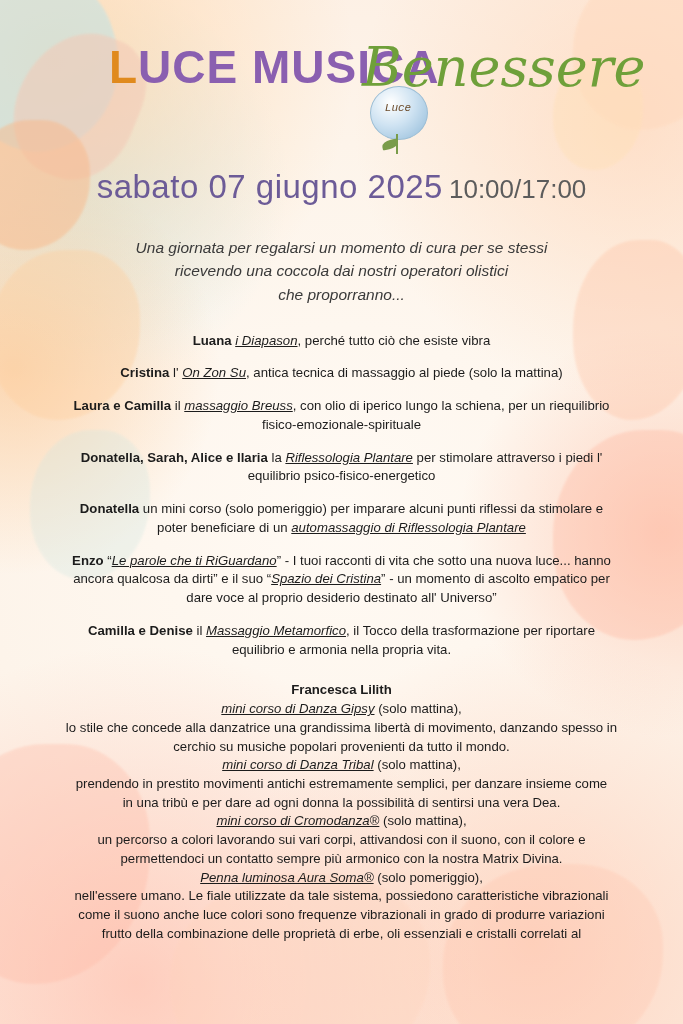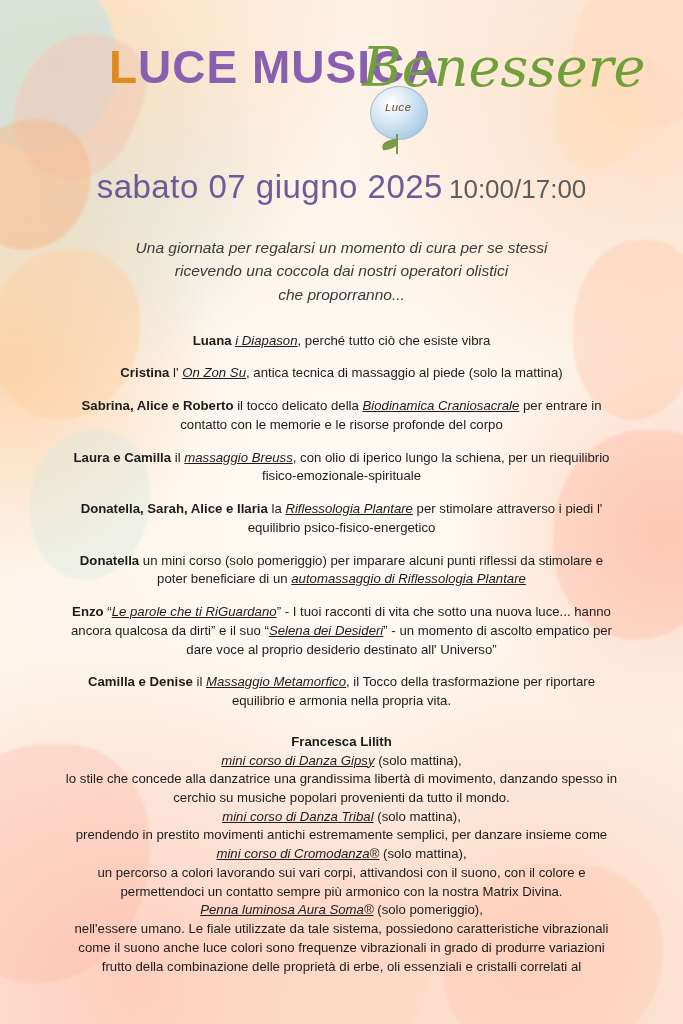--- a/index.html
+++ b/index.html
@@ -218,54 +218,51 @@
     </div>
 
     <div class="entries" id="entries">
         <div class="entry">
           <div><b>Luana </b><i class="u">i Diapason</i><span>, perché tutto ciò che esiste vibra</span></div>
         </div>
         <div class="entry">
           <div><b>Cristina </b><span>l' </span><i class="u">On Zon Su</i><span>, antica tecnica di massaggio al piede (solo la mattina)</span></div>
         </div>
         <div class="entry">
-          <div><b>Sabrina, Alice e Roberto </b><span>il tocco delicato della </span><i class="u">Biodinamica Craniosacrale</i><span> per entrare in</span></div>
-          <div><span>contatto con le memorie e le risorse profonde del corpo</span></div>
-        </div>
-        <div class="entry">
           <div><b>Laura e Camilla </b><span>il </span><i class="u">massaggio Breuss</i><span>, con olio di iperico lungo la schiena, per un riequilibrio</span></div>
           <div><span>fisico-emozionale-spirituale</span></div>
         </div>
         <div class="entry">
           <div><b>Donatella, Sarah, Alice e Ilaria </b><span>la </span><i class="u">Riflessologia Plantare</i><span> per stimolare attraverso i piedi l'</span></div>
           <div><span>equilibrio psico-fisico-energetico</span></div>
         </div>
         <div class="entry">
           <div><b>Donatella </b><span>un mini corso (solo pomeriggio) per imparare alcuni punti riflessi da stimolare e</span></div>
           <div><span>poter beneficiare di un </span><i class="u">automassaggio di Riflessologia Plantare</i></div>
         </div>
         <div class="entry">
           <div><b>Enzo </b><span> “</span><i class="u">Le parole che ti RiGuardano</i><span>” - I tuoi racconti di vita che sotto una nuova luce... hanno</span></div>
-          <div><span>ancora qualcosa da dirti” e il suo “</span><i class="u">Selena dei Desideri</i><span>” - un momento di ascolto empatico per</span></div>
+          <div><span>ancora qualcosa da dirti” e il suo “</span><i class="u">Spazio dei Cristina</i><span>” - un momento di ascolto empatico per</span></div>
           <div><span>dare voce al proprio desiderio destinato all' Universo”</span></div>
         </div>
         <div class="entry">
           <div><b>Camilla e Denise </b><span>il </span><i class="u">Massaggio Metamorfico</i><span>, il Tocco della trasformazione per riportare</span></div>
           <div><span>equilibrio e armonia nella propria vita.</span></div>
         </div>
       </div>
 
     <div class="lilith">
       <p class="name">Francesca Lilith</p>
       <div id="lilith-blocks">
           <p><span class="sub">mini corso di Danza Gipsy</span><span> (solo mattina),</span></p>
           <p>lo stile che concede alla danzatrice una grandissima libertà di movimento, danzando spesso in</p>
           <p>cerchio su musiche popolari provenienti da tutto il mondo.</p>
           <p><span class="sub">mini corso di Danza Tribal</span><span> (solo mattina),</span></p>
           <p>prendendo in prestito movimenti antichi estremamente semplici, per danzare insieme come</p>
+          <p>in una tribù e per dare ad ogni donna la possibilità di sentirsi una vera Dea.</p>
           <p><span class="sub">mini corso di Cromodanza®</span><span> (solo mattina),</span></p>
           <p>un percorso a colori lavorando sui vari corpi, attivandosi con il suono, con il colore e</p>
           <p>permettendoci un contatto sempre più armonico con la nostra Matrix Divina.</p>
           <p><span class="sub">Penna luminosa Aura Soma®</span><span> (solo pomeriggio),</span></p>
           <p>nell'essere umano. Le fiale utilizzate da tale sistema, possiedono caratteristiche vibrazionali</p>
           <p>come il suono anche luce colori sono frequenze vibrazionali in grado di produrre variazioni</p>
           <p>frutto della combinazione delle proprietà di erbe, oli essenziali e cristalli correlati al</p>
         </div>
     </div>
 

